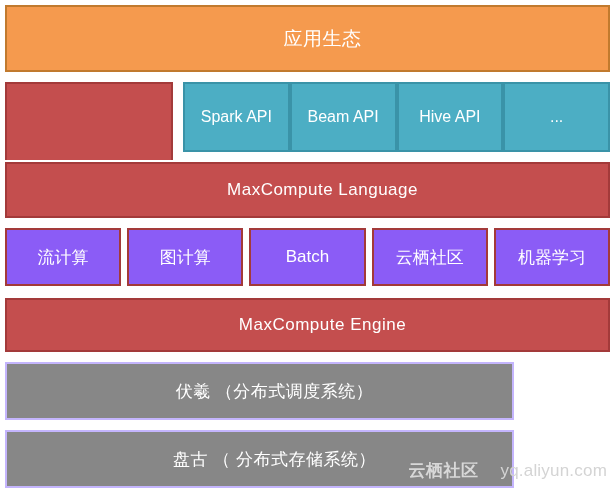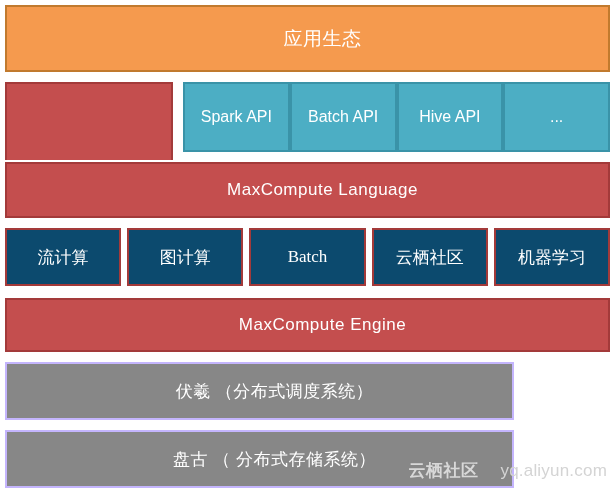--- a/index.html
+++ b/index.html
@@ -104,30 +104,29 @@
     position: absolute;
     left: 5px;
     top: 228px;
     width: 605px;
     height: 58px;
     display: flex;
     gap: 6px;
   }
   .compute-box {
     flex: 1 1 0;
-    background: #0c4a6e;
+    background: #8b5cf6;
     border: 2px solid #A33A3A;
     box-sizing: border-box;
     display: flex;
     align-items: center;
     justify-content: center;
     color: #ffffff;
     font-size: 17px;
     white-space: nowrap;
-    font-family: Liberation Serif, serif;
   }
 
   
   .row-engine {
     position: absolute;
     left: 5px;
     top: 298px;
     width: 605px;
     height: 54px;
     background: #C44E4E;
@@ -173,21 +172,21 @@
 <body>
 
 <div id="diagram">
 
   <div class="band row-app">应用生态</div>
 
   <div class="row-api">
     <div class="api-left-block"></div>
     <div class="api-boxes">
       <div class="api-box">Spark API</div>
-      <div class="api-box">Batch API</div>
+      <div class="api-box">Beam API</div>
       <div class="api-box">Hive API</div>
       <div class="api-box">...</div>
     </div>
   </div>
 
   <div class="band row-language">MaxCompute Language</div>
 
   <div class="row-compute">
     <div class="compute-box">流计算</div>
     <div class="compute-box">图计算</div>

